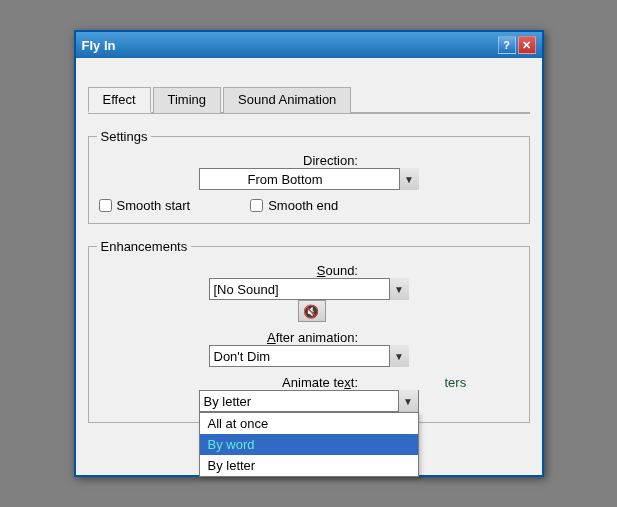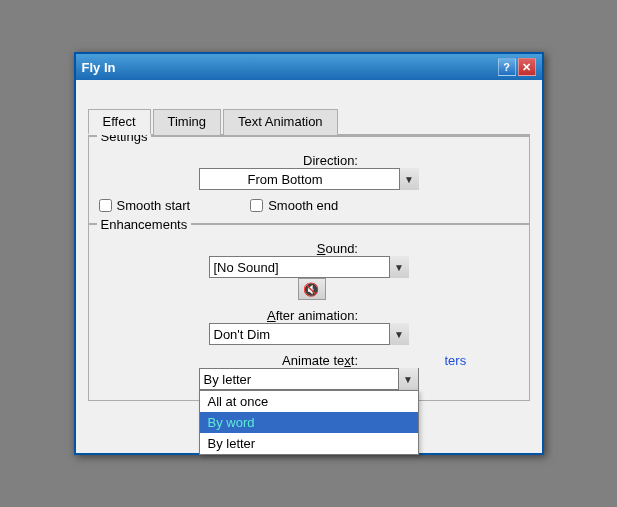--- a/index.html
+++ b/index.html
@@ -75,21 +75,21 @@
       bottom: -1px;
     }
     .tab.active {
       background: #f0f0f0;
       border-bottom: 2px solid #f0f0f0;
       z-index: 1;
     }
     
     .group-box {
       border: 1px solid #adadad;
-      margin-top: 0;
+      margin-top: 22px;
       padding: 8px 10px 10px 10px;
       position: relative;
     }
     .group-label {
       position: absolute;
       top: -8px;
       left: 8px;
       background: #f0f0f0;
       padding: 0 4px;
       font-size: 13px;
@@ -174,21 +174,21 @@
     }
     .dropdown-item.highlighted {
       background: #316ac5;
       color: #5eead4;
     }
     
     .pct-text {
       font-size: 13px;
       white-space: nowrap;
       overflow: hidden;
-      color: #1d4ed8;
+      color: #14532d;
     }
     
     .footer {
       display: flex;
       justify-content: center;
       gap: 10px;
       margin-top: 14px;
     }
     .footer-btn {
       width: 80px;
@@ -236,21 +236,21 @@
   <div class="dialog-body">
 
     <div class="tabs">
       <div class="tab active">
         <span>Effect</span>
       </div>
       <div class="tab">
         <span>Timing</span>
       </div>
       <div class="tab">
-        <span>Text Animation</span>
+        <span>Sound Animation</span>
       </div>
     </div>
 
     <div class="group-box">
       <span class="group-label">Settings</span>
 
       <div class="ctrl-row">
         <span class="lbl">Direction:</span>
         <div class="select-wrapper">
           <select class="direction-select">

